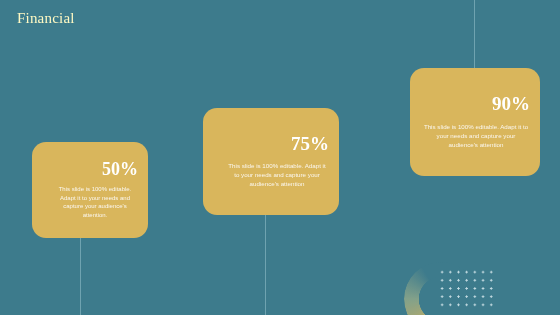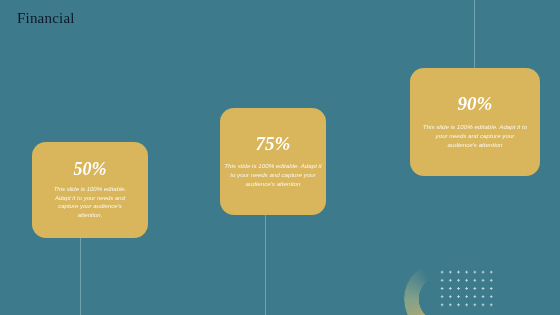--- a/index.html
+++ b/index.html
@@ -17,21 +17,21 @@
   }
 
   
   .title {
     position: absolute;
     left: 17px;
     top: 9px;
     font-family: "Liberation Serif", serif;
     font-size: 15px;
     line-height: 18px;
-    color: #0f172a;
+    color: #fef9c3;
     letter-spacing: 0.2px;
     white-space: nowrap;
   }
 
   
   .connector {
     position: absolute;
     width: 1px;
     background: #6fa3b0;
   }
@@ -43,23 +43,22 @@
   .card {
     position: absolute;
     background: #d9b65c;
     border-radius: 14px;
     box-sizing: border-box;
     text-align: center;
     color: #ffffff;
     padding: 6px 10px;
     display: flex;
     flex-direction: column;
-    align-items: center;
+    align-items: flex-end;
     justify-content: center;
-    font-style: italic;
   }
   .card .pct {
     font-family: "Liberation Serif", serif;
     font-weight: bold;
     color: #ffffff;
     line-height: 1.05;
   }
   .card .desc {
     font-family: "Liberation Sans", sans-serif;
     color: #fbf7ee;
@@ -67,22 +66,22 @@
   }
 
   .card-1 {
     left: 32px; top: 142px;
     width: 116px; height: 96px;
   }
   .card-1 .pct { font-size: 18px; margin-bottom: 6px; }
   .card-1 .desc { font-size: 6px; width: 86px; }
 
   .card-2 {
-    left: 220px; top: 108px;
-    width: 106px; height: 107px;
+    left: 203px; top: 108px;
+    width: 136px; height: 107px;
   }
   .card-2 .pct { font-size: 19px; margin-bottom: 9px; }
   .card-2 .desc { font-size: 6.2px; width: 104px; }
 
   .card-3 {
     left: 410px; top: 68px;
     width: 130px; height: 108px;
   }
   .card-3 .pct { font-size: 19px; margin-bottom: 9px; }
   .card-3 .desc { font-size: 6.2px; width: 108px; }

